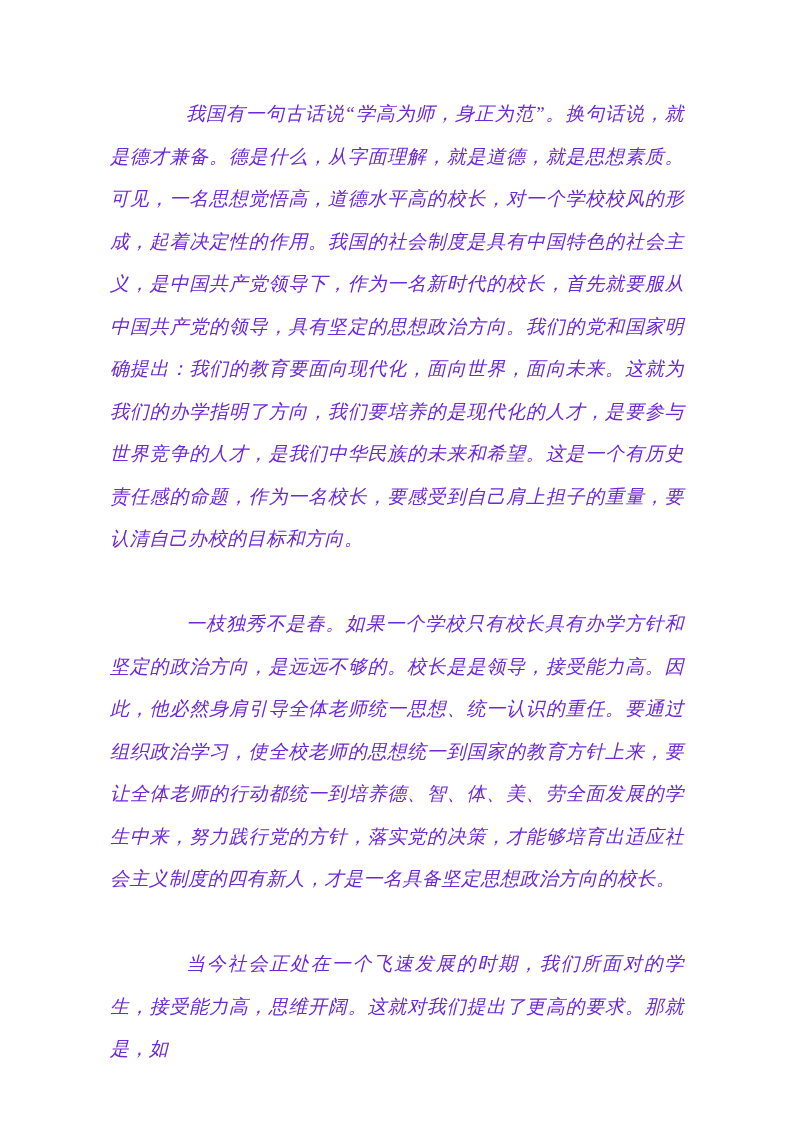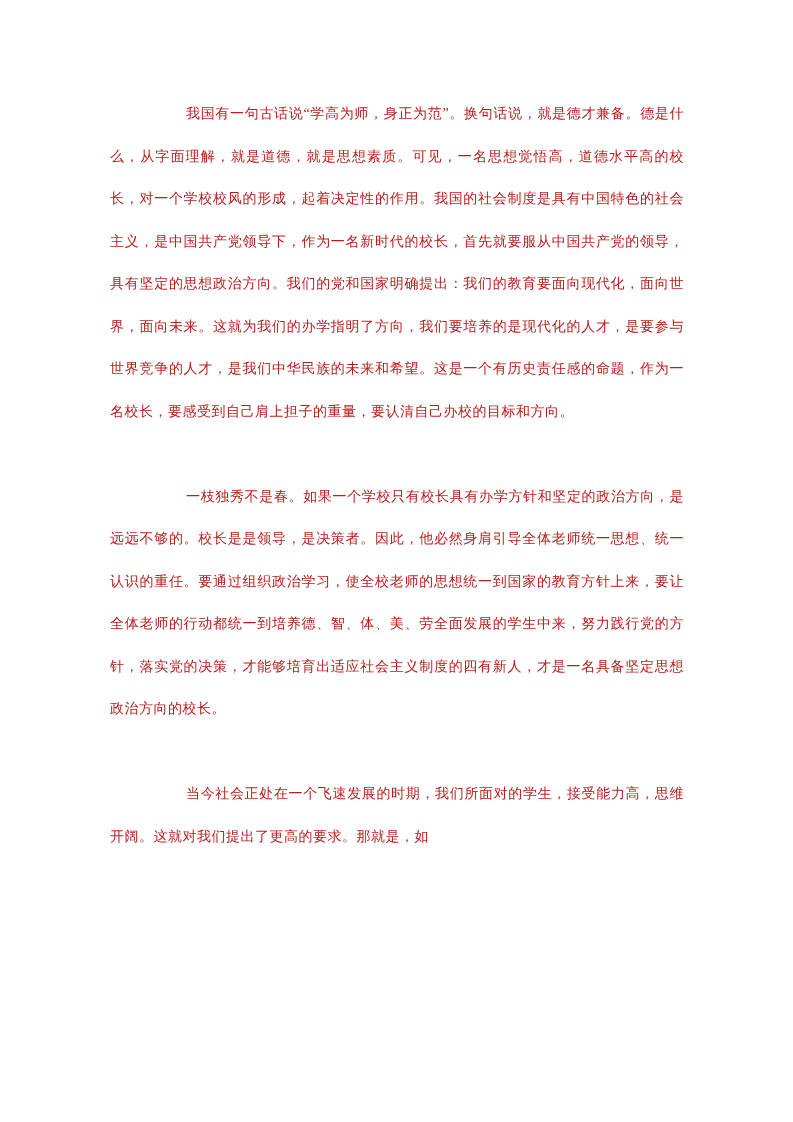--- a/index.html
+++ b/index.html
@@ -15,35 +15,36 @@
     overflow: hidden;
   }
   .content {
     position: absolute;
     left: 110px;
     top: 93px;
     width: 574px;
   }
   .para {
     font-family: "Liberation Serif", "DejaVu Serif", serif;
-    font-size: 14px;
+    font-size: 19px;
     line-height: 42.5px;
-    color: #b91c1c;
+    color: #6d28d9;
     text-align: justify;
     text-indent: 76px;
     margin: 0 0 42.5px 0;
     letter-spacing: 0.5px;
     word-break: break-all;
+    font-style: italic;
   }
   .para:last-child {
     margin-bottom: 0;
   }
 </style>
 </head>
 <body>
 
 <div class="page">
   <div class="content">
     <p class="para">我国有一句古话说“学高为师，身正为范”。换句话说，就是德才兼备。德是什么，从字面理解，就是道德，就是思想素质。可见，一名思想觉悟高，道德水平高的校长，对一个学校校风的形成，起着决定性的作用。我国的社会制度是具有中国特色的社会主义，是中国共产党领导下，作为一名新时代的校长，首先就要服从中国共产党的领导，具有坚定的思想政治方向。我们的党和国家明确提出：我们的教育要面向现代化，面向世界，面向未来。这就为我们的办学指明了方向，我们要培养的是现代化的人才，是要参与世界竞争的人才，是我们中华民族的未来和希望。这是一个有历史责任感的命题，作为一名校长，要感受到自己肩上担子的重量，要认清自己办校的目标和方向。</p>
-    <p class="para">一枝独秀不是春。如果一个学校只有校长具有办学方针和坚定的政治方向，是远远不够的。校长是是领导，是决策者。因此，他必然身肩引导全体老师统一思想、统一认识的重任。要通过组织政治学习，使全校老师的思想统一到国家的教育方针上来，要让全体老师的行动都统一到培养德、智、体、美、劳全面发展的学生中来，努力践行党的方针，落实党的决策，才能够培育出适应社会主义制度的四有新人，才是一名具备坚定思想政治方向的校长。</p>
+    <p class="para">一枝独秀不是春。如果一个学校只有校长具有办学方针和坚定的政治方向，是远远不够的。校长是是领导，接受能力高。因此，他必然身肩引导全体老师统一思想、统一认识的重任。要通过组织政治学习，使全校老师的思想统一到国家的教育方针上来，要让全体老师的行动都统一到培养德、智、体、美、劳全面发展的学生中来，努力践行党的方针，落实党的决策，才能够培育出适应社会主义制度的四有新人，才是一名具备坚定思想政治方向的校长。</p>
     <p class="para">当今社会正处在一个飞速发展的时期，我们所面对的学生，接受能力高，思维开阔。这就对我们提出了更高的要求。那就是，如</p>
   </div>
 </div>
 
 </body></html>

